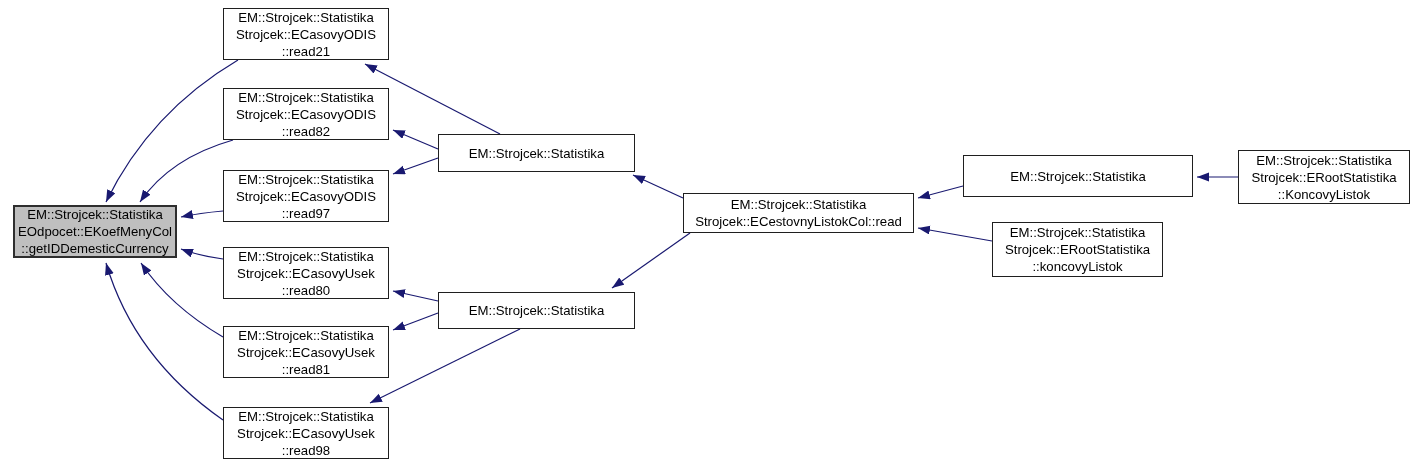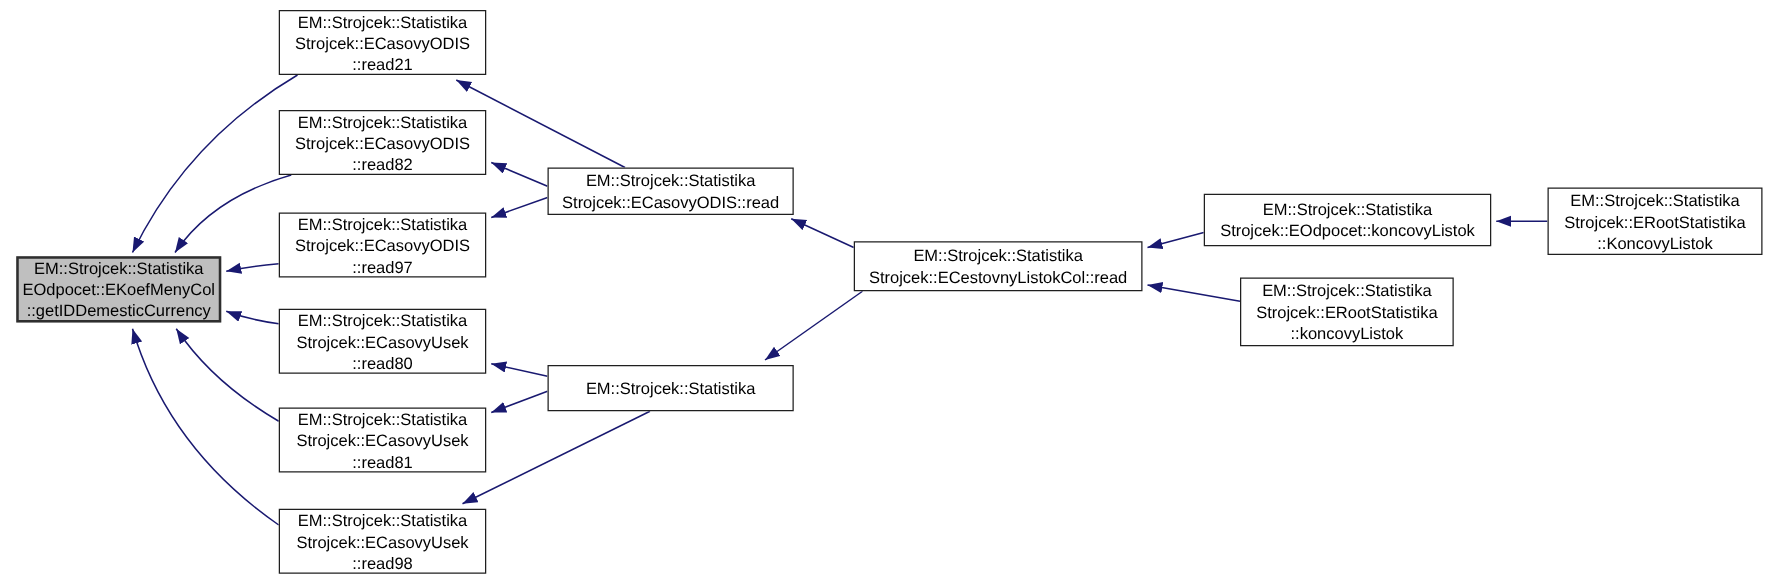--- a/index.html
+++ b/index.html
@@ -102,35 +102,33 @@
   </div>
 
   <div class="node" style="left:223px;top:407px;width:166px;height:52px;">
     <span>EM::Strojcek::Statistika</span>
     <span>Strojcek::ECasovyUsek</span>
     <span>::read98</span>
   </div>
 
   <div class="node" style="left:438px;top:134px;width:197px;height:38px;">
     <span>EM::Strojcek::Statistika</span>
-    <span>Strojcek::ECasovyODIS::read</span>
   </div>
 
   <div class="node" style="left:438px;top:292px;width:197px;height:37px;">
     <span>EM::Strojcek::Statistika</span>
   </div>
 
   <div class="node" style="left:683px;top:193px;width:231px;height:40px;">
     <span>EM::Strojcek::Statistika</span>
     <span>Strojcek::ECestovnyListokCol::read</span>
   </div>
 
   <div class="node" style="left:963px;top:155px;width:230px;height:42px;">
     <span>EM::Strojcek::Statistika</span>
-    <span>Strojcek::EOdpocet::koncovyListok</span>
   </div>
 
   <div class="node" style="left:992px;top:222px;width:171px;height:55px;">
     <span>EM::Strojcek::Statistika</span>
     <span>Strojcek::ERootStatistika</span>
     <span>::koncovyListok</span>
   </div>
 
   <div class="node" style="left:1238px;top:150px;width:172px;height:54px;">
     <span>EM::Strojcek::Statistika</span>

